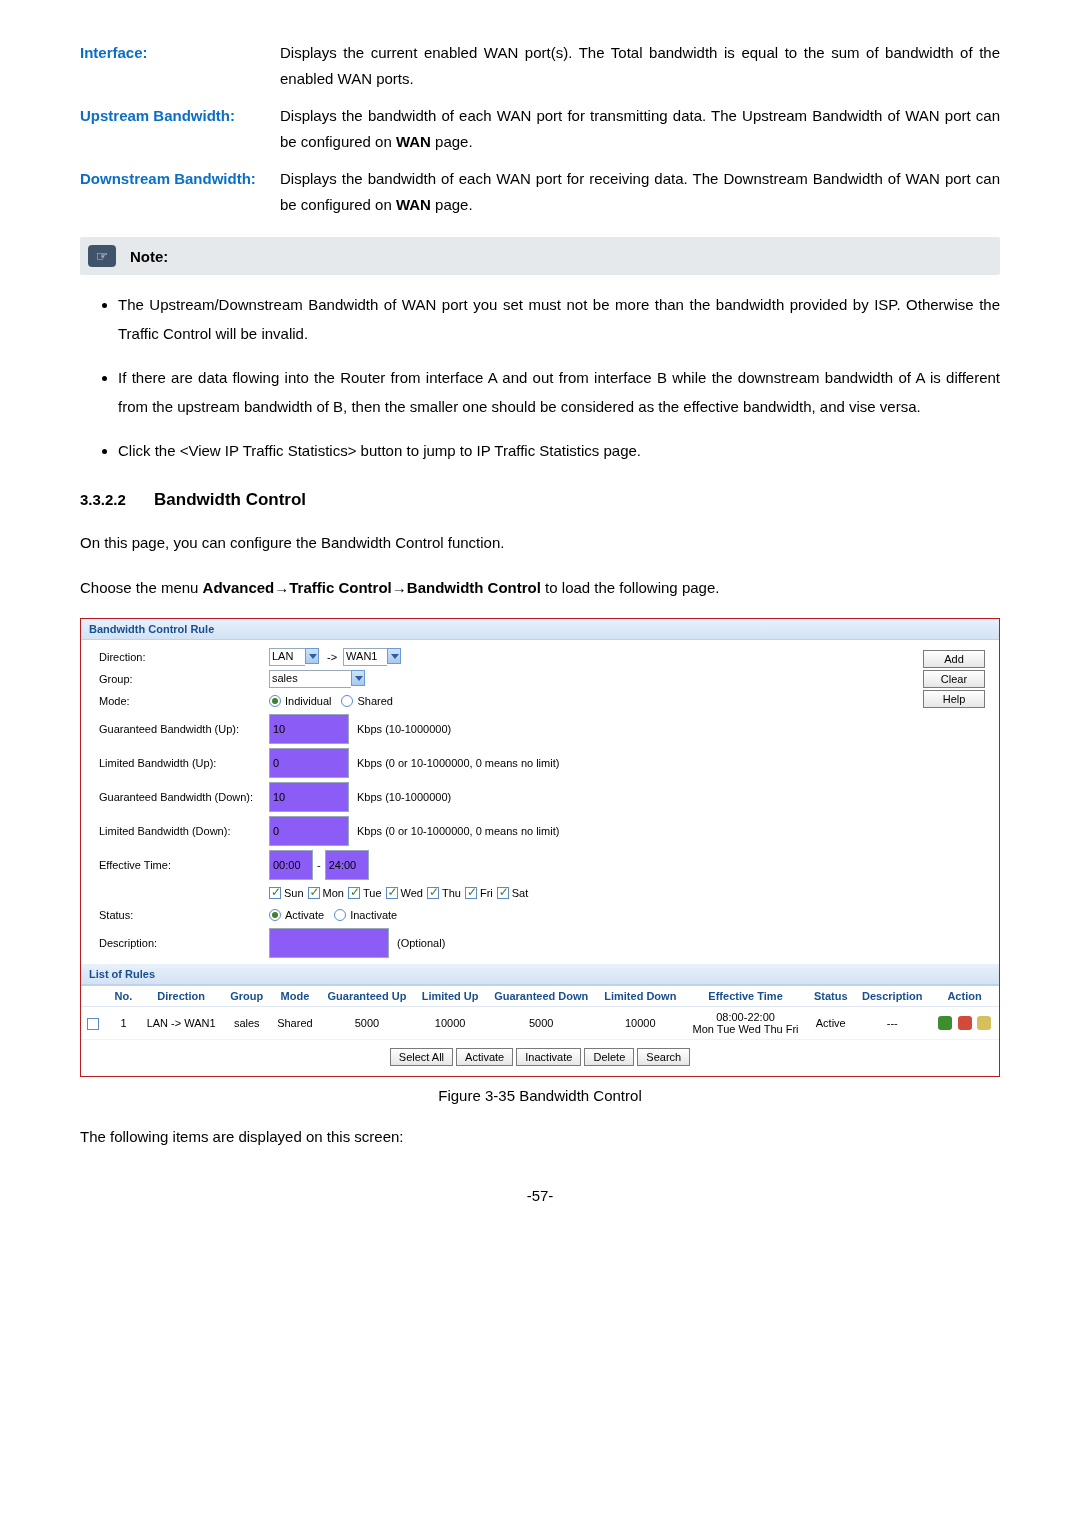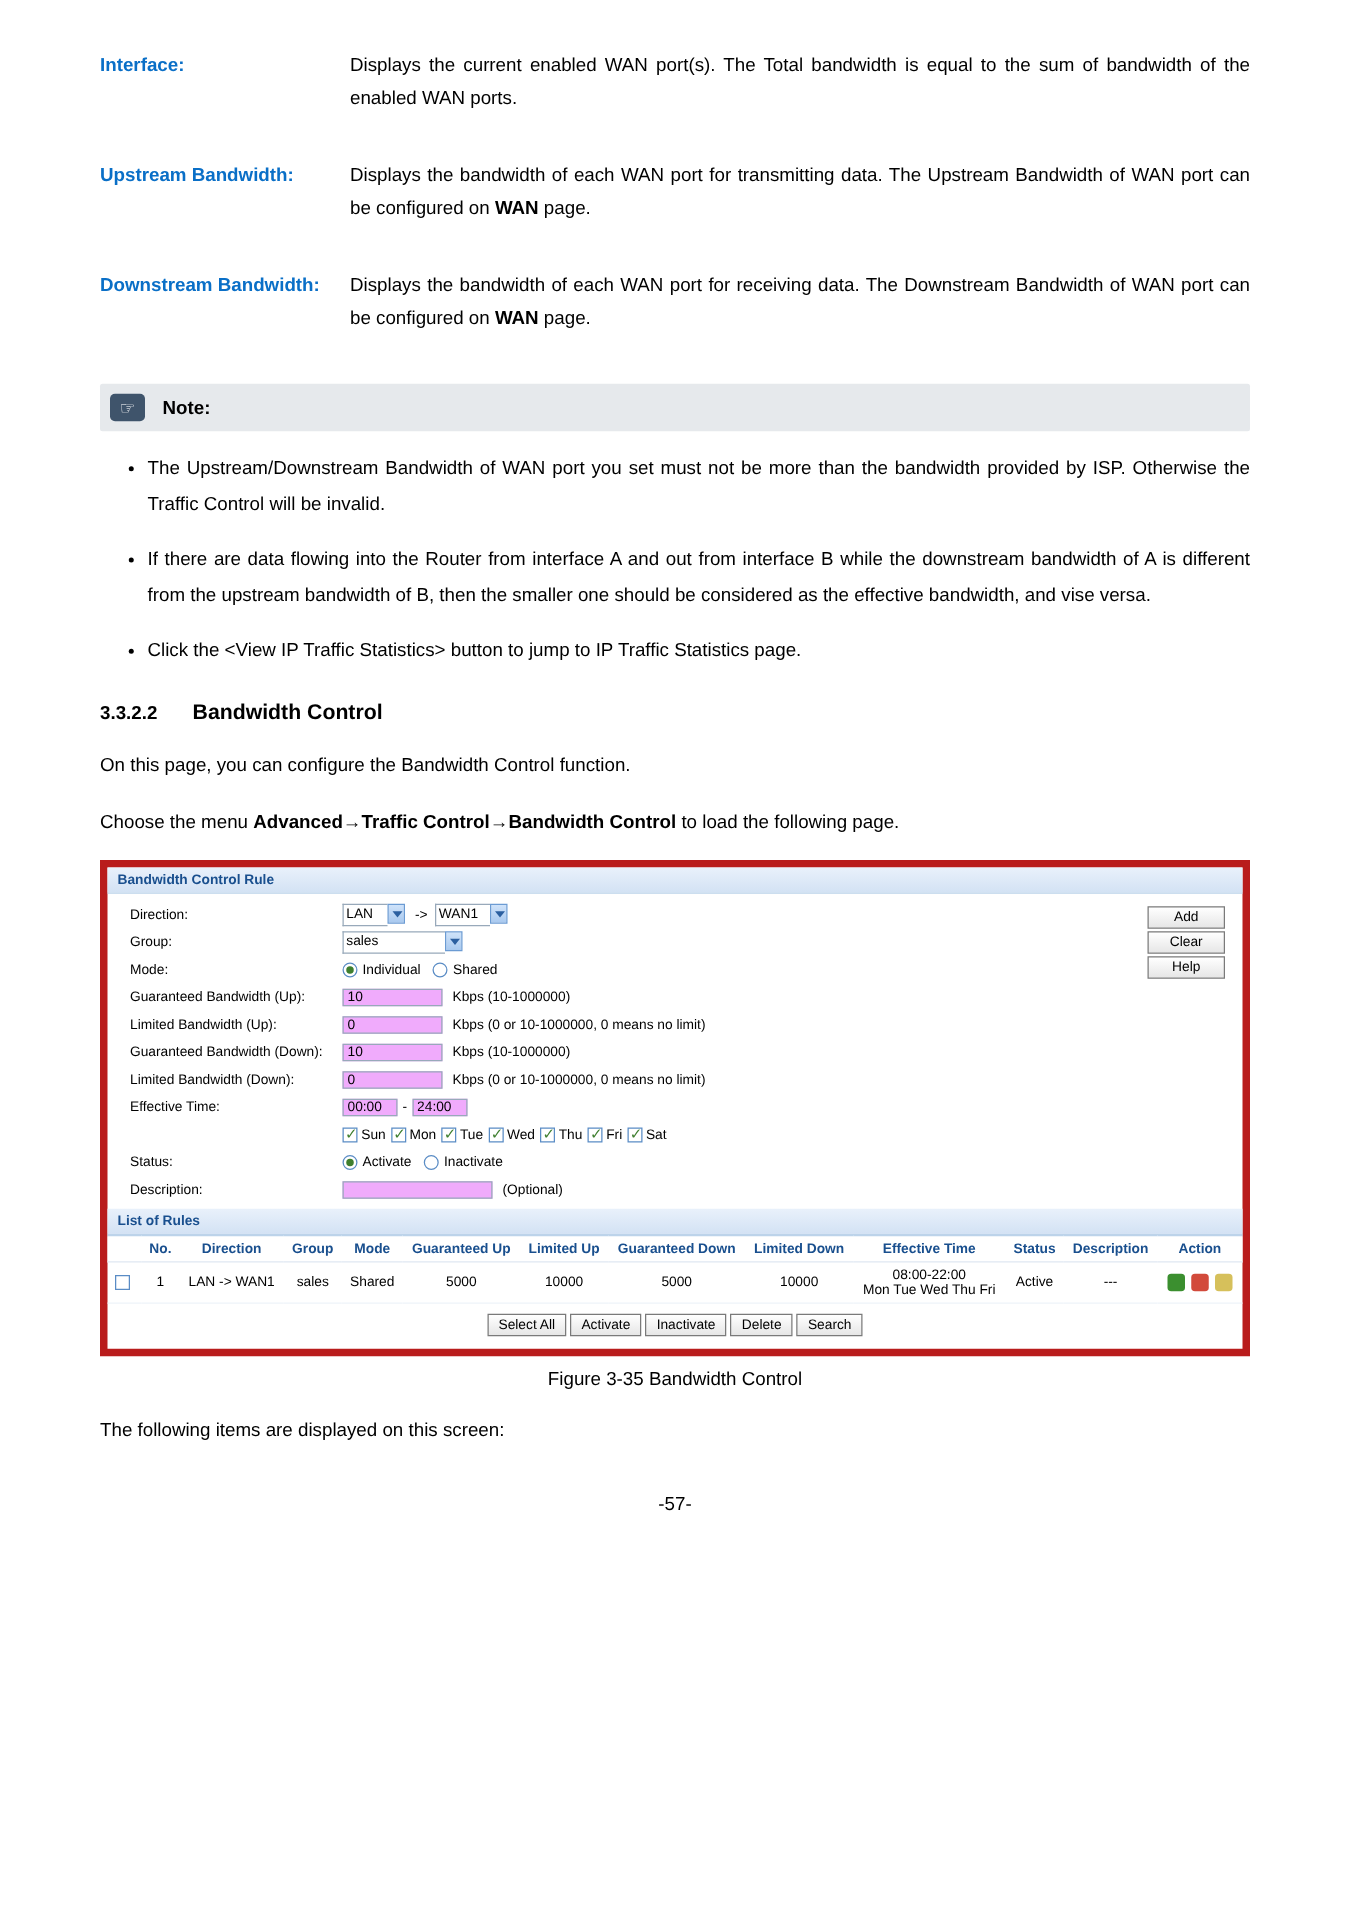--- a/index.html
+++ b/index.html
@@ -5,39 +5,39 @@
   * { box-sizing: border-box; }
   body {
     font-family: Arial, Helvetica, sans-serif;
     font-size: 15px;
     color: #000;
     background: #fff;
     margin: 0;
     padding: 40px 80px 40px 80px;
     width: 1080px;
   }
-  .def-table { display: grid; grid-template-columns: 200px 1fr; row-gap: 37px; margin-bottom: 40px; }
+  .def-table { display: grid; grid-template-columns: 200px 1fr; row-gap: 12px; margin-bottom: 20px; }
   .def-term { color: #0a6fc7; font-weight: bold; line-height: 1.7; }
   .def-desc { line-height: 1.7; text-align: justify; }
   .note-box { background: #e6e9ec; padding: 8px; display: flex; align-items: center; border-radius: 2px; margin-bottom: 16px;}
   .note-icon { width: 28px; height: 22px; background:#3f546b; color:#fff; font-size:14px; text-align:center; border-radius:4px; line-height:22px; margin-right:14px;}
   .note-label { font-weight: bold; }
   ul.bullets { list-style-type: disc; padding-left: 38px; margin: 0 0 24px 0;}
   ul.bullets li { line-height: 1.9; text-align: justify; margin-bottom: 16px; }
   .sec-num { font-weight: bold; margin-right: 24px;}
   .sec-title-row { margin-bottom: 18px;}
   .sec-title { font-weight: bold; font-size: 17px;}
   p.body { line-height: 1.95; margin: 0 0 16px 0;}
   b { font-weight: bold; }
 
   
   .shot {
     font-family: Verdana, Arial, sans-serif;
     font-size: 11px;
-    border: 6px solid #b91c1c;
+    border: 1px solid #b91c1c;
     background: #fff;
     margin: 10px 0 8px 0;
   }
   .shot-bar {
     background: linear-gradient(to bottom,#e9f1fb,#d3e2f4);
     color:#194f8e;
     font-weight:bold;
     padding:4px 8px;
     border-bottom:1px solid #bcd3ea;
     font-size:11px;
@@ -53,21 +53,21 @@
     background: linear-gradient(#cfe3fa,#a9c9ef);
     border:1px solid #6b9bd3; vertical-align:middle;
     position:relative;
   }
   .drop-arrow::after{
     content:""; position:absolute; left:3px; top:5px;
     border-left:4px solid transparent; border-right:4px solid transparent; border-top:5px solid #2b5fa0;
   }
   .combo { display:inline-flex; align-items:stretch; }
   .combo .sel{ border-right:none;}
-  .txt { border:1px solid #98a9ba; background:#f0abfc; font-size:11px; padding:1px 3px; height:14px; width:80px; }
+  .txt { border:1px solid #98a9ba; background:#8b5cf6; font-size:11px; padding:1px 3px; height:30px; width:80px; }
   .radio { width:12px; height:12px; border:1px solid #5a8cc5; border-radius:50%; display:inline-block; vertical-align:middle; position:relative; margin-right:4px;}
   .radio.checked::after{ content:""; position:absolute; width:6px; height:6px; background:#3f7f2f; border-radius:50%; left:2px; top:2px;}
   .chk { width:12px; height:12px; border:1px solid #5a8cc5; display:inline-block; vertical-align:middle; position:relative; margin-right:3px; background:#fff;}
   .chk.checked::after{ content:""; position:absolute; left:1px; top:-2px; color:#3f7f2f; font-size:12px; line-height:12px; }
   .chk.checked::after{ content:"\2713"; }
   .hint { margin-left:8px; color:#000; }
   .btn {
     display:block; width:62px; text-align:center; border:1px solid #7a7a7a;
     background:linear-gradient(#fff,#e6e6e6); padding:2px 0; font-size:11px; margin-bottom:2px;
   }

